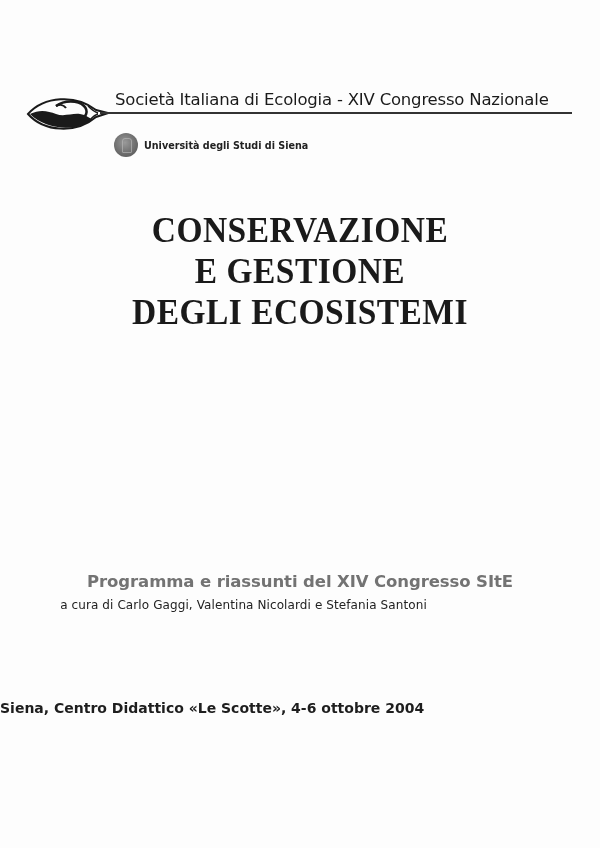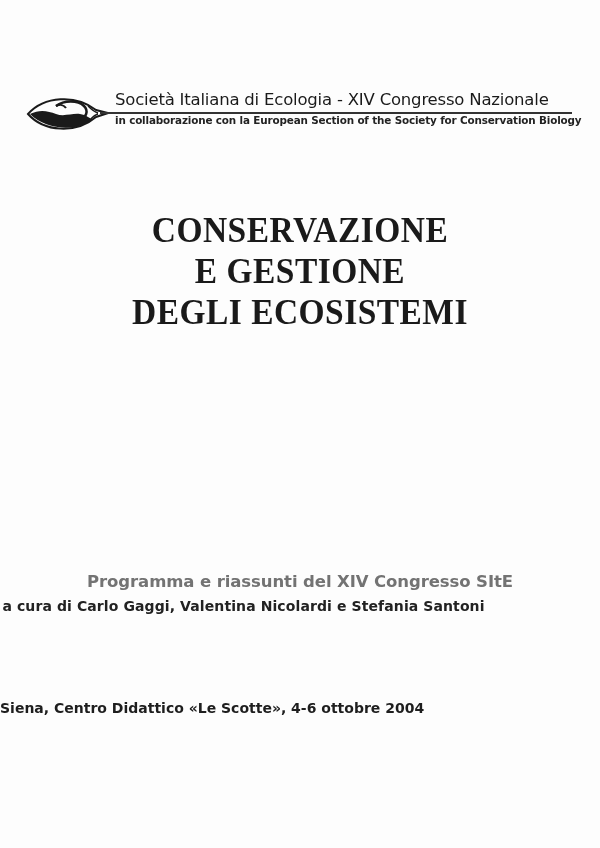--- a/index.html
+++ b/index.html
@@ -114,22 +114,22 @@
       white-space: nowrap;
       color: #737373;
       letter-spacing: -0.1px;
     }
     .editors {
       position: absolute;
       left: 0;
       top: 598px;
       width: 487px;
       text-align: center;
-      font-size: 14px;
-      font-weight: bold;
+      font-size: 12px;
+      font-weight: normal;
       white-space: nowrap;
       color: #222;
       letter-spacing: 0.1px;
     }
     .venue {
       position: absolute;
       left: 0;
       top: 700px;
       width: 600px;
       text-align: left;
@@ -150,22 +150,25 @@
     <path d="M4 22 C 14 17, 22 19, 30 22 C 38 25, 46 21, 54 22 C 60 23, 64 26, 66 28 C 50 40, 20 38, 4 22 Z" fill="#1a1a1a"></path>
 
     <path d="M30 14 C 38 8, 52 8, 58 14 C 63 19, 60 26, 54 27" fill="none" stroke="#1a1a1a" stroke-width="2.5"></path>
     <path d="M30 14 C 34 12, 38 13, 40 16" fill="none" stroke="#1a1a1a" stroke-width="2"></path>
 
     <path d="M62 14 C 66 18, 68 20, 72 21 M 62 30 C 66 26, 68 23, 72 22" fill="none" stroke="#1a1a1a" stroke-width="1.5"></path>
   </svg>
 
   <div class="society-title">Società Italiana di Ecologia - XIV Congresso Nazionale</div>
   <div class="header-rule"></div>
-  <div class="collab-line">in collaborazione con la European Section of the Society for Conservation Biology</div>
 
+  <div class="university">
+    <div class="seal"></div>
+    <span class="university-name">Università degli Studi di Siena</span>
+  </div>
 </div>
 
 <div class="main-title">
   <div>CONSERVAZIONE</div>
   <div>E GESTIONE</div>
   <div>DEGLI ECOSISTEMI</div>
 </div>
 
 <div class="subtitle">Programma e riassunti del XIV Congresso SItE</div>
 <div class="editors">a cura di Carlo Gaggi, Valentina Nicolardi e Stefania Santoni</div>

